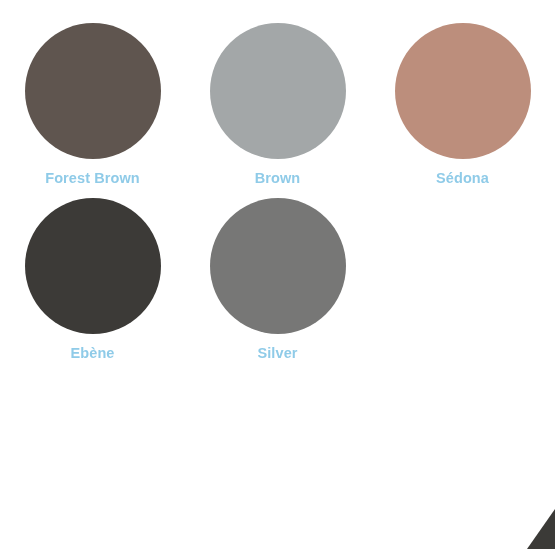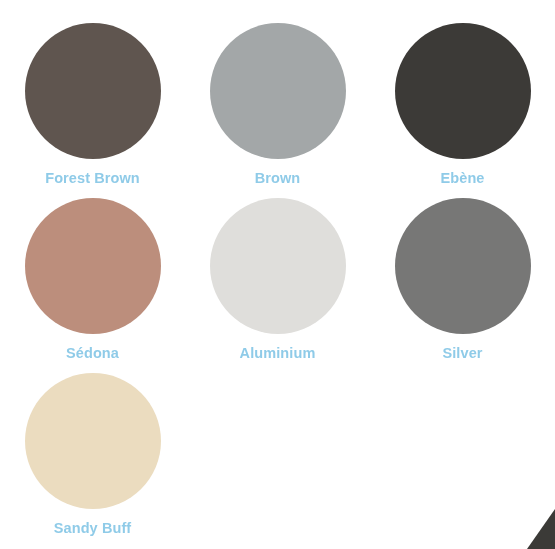--- a/index.html
+++ b/index.html
@@ -98,38 +98,30 @@
   <div class="swatch-grid" id="swatch-grid">
       <div class="swatch-cell">
         <div class="swatch-disc" style="background: rgb(95, 85, 79);"></div>
         <div class="swatch-label">Forest Brown</div>
       </div>
       <div class="swatch-cell">
         <div class="swatch-disc" style="background: rgb(163, 167, 168);"></div>
         <div class="swatch-label">Brown</div>
       </div>
       <div class="swatch-cell">
+        <div class="swatch-disc" style="background: rgb(188, 142, 124);"></div>
+        <div class="swatch-label">Sédona</div>
+      </div>
+      <div class="swatch-cell">
         <div class="swatch-disc" style="background: rgb(60, 58, 55);"></div>
         <div class="swatch-label">Ebène</div>
       </div>
       <div class="swatch-cell">
-        <div class="swatch-disc" style="background: rgb(188, 142, 124);"></div>
-        <div class="swatch-label">Sédona</div>
-      </div>
-      <div class="swatch-cell">
-        <div class="swatch-disc" style="background: rgb(223, 222, 219);"></div>
-        <div class="swatch-label">Aluminium</div>
-      </div>
-      <div class="swatch-cell">
         <div class="swatch-disc" style="background: rgb(119, 119, 118);"></div>
         <div class="swatch-label">Silver</div>
-      </div>
-      <div class="swatch-cell">
-        <div class="swatch-disc" style="background: rgb(235, 220, 191);"></div>
-        <div class="swatch-label">Sandy Buff</div>
       </div>
       <div class="swatch-cell is-empty">
         <div class="swatch-disc"></div>
         <div class="swatch-label"></div>
       </div>
     </div>
 
   <div id="corner-wedge">
     <div class="wedge-shape" style="border-bottom-color: rgb(59, 58, 55);"></div>
   </div>

